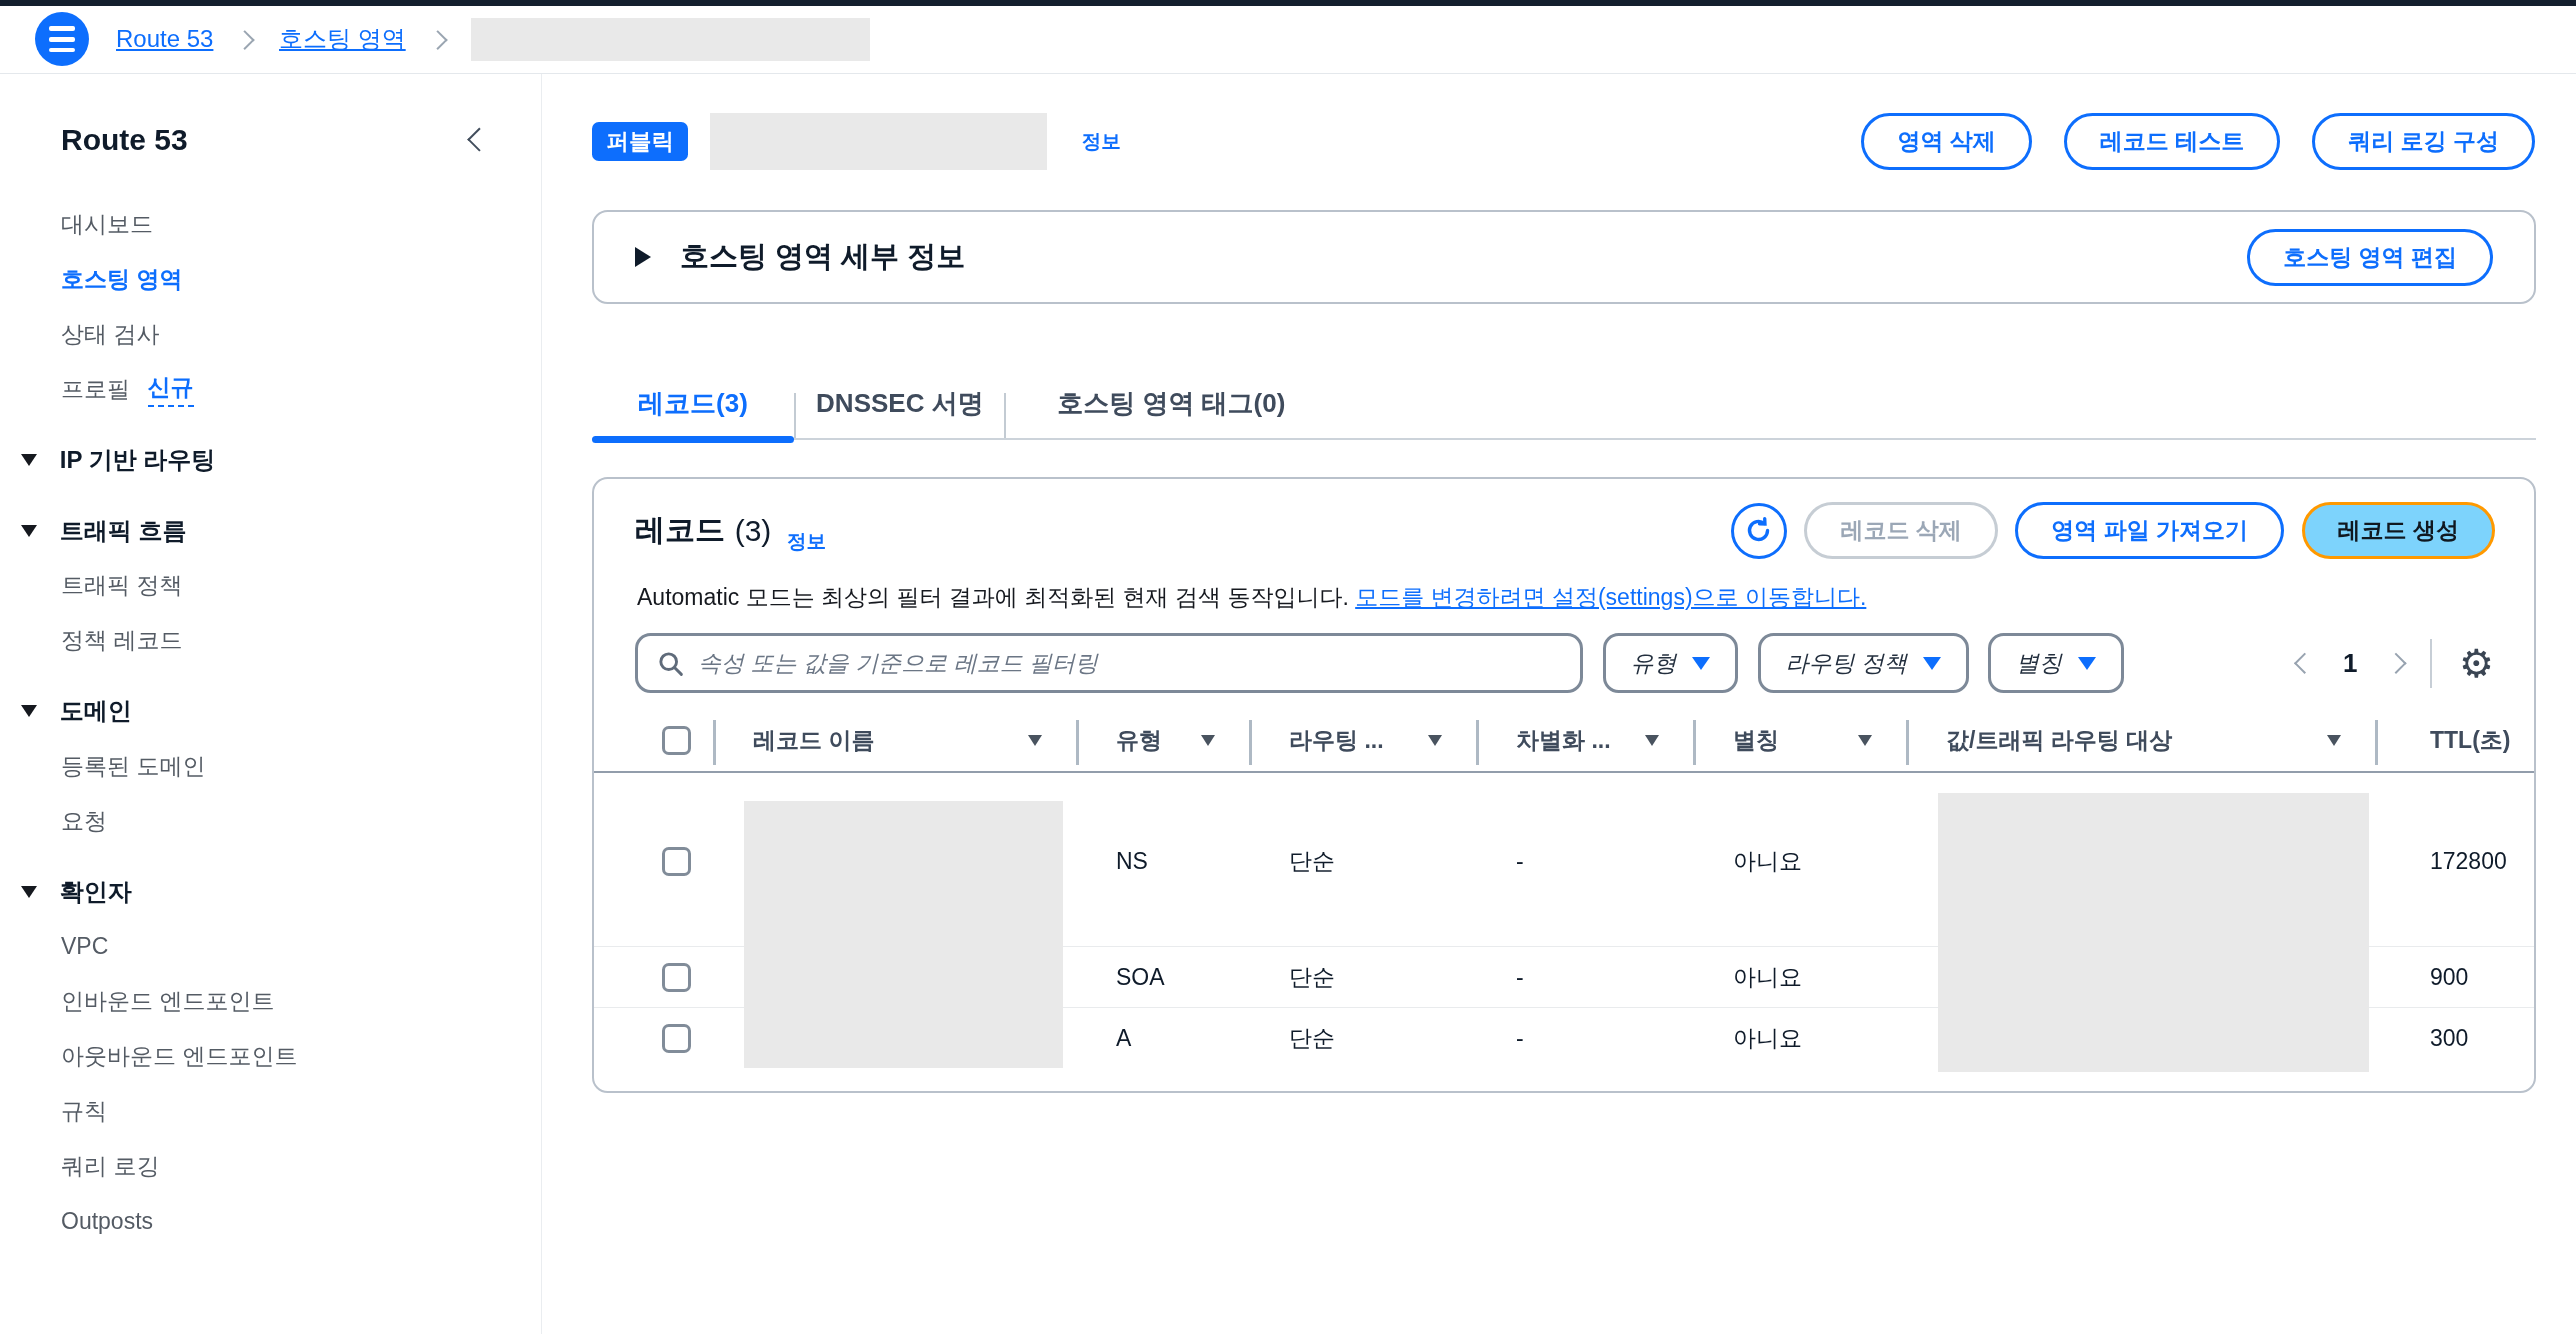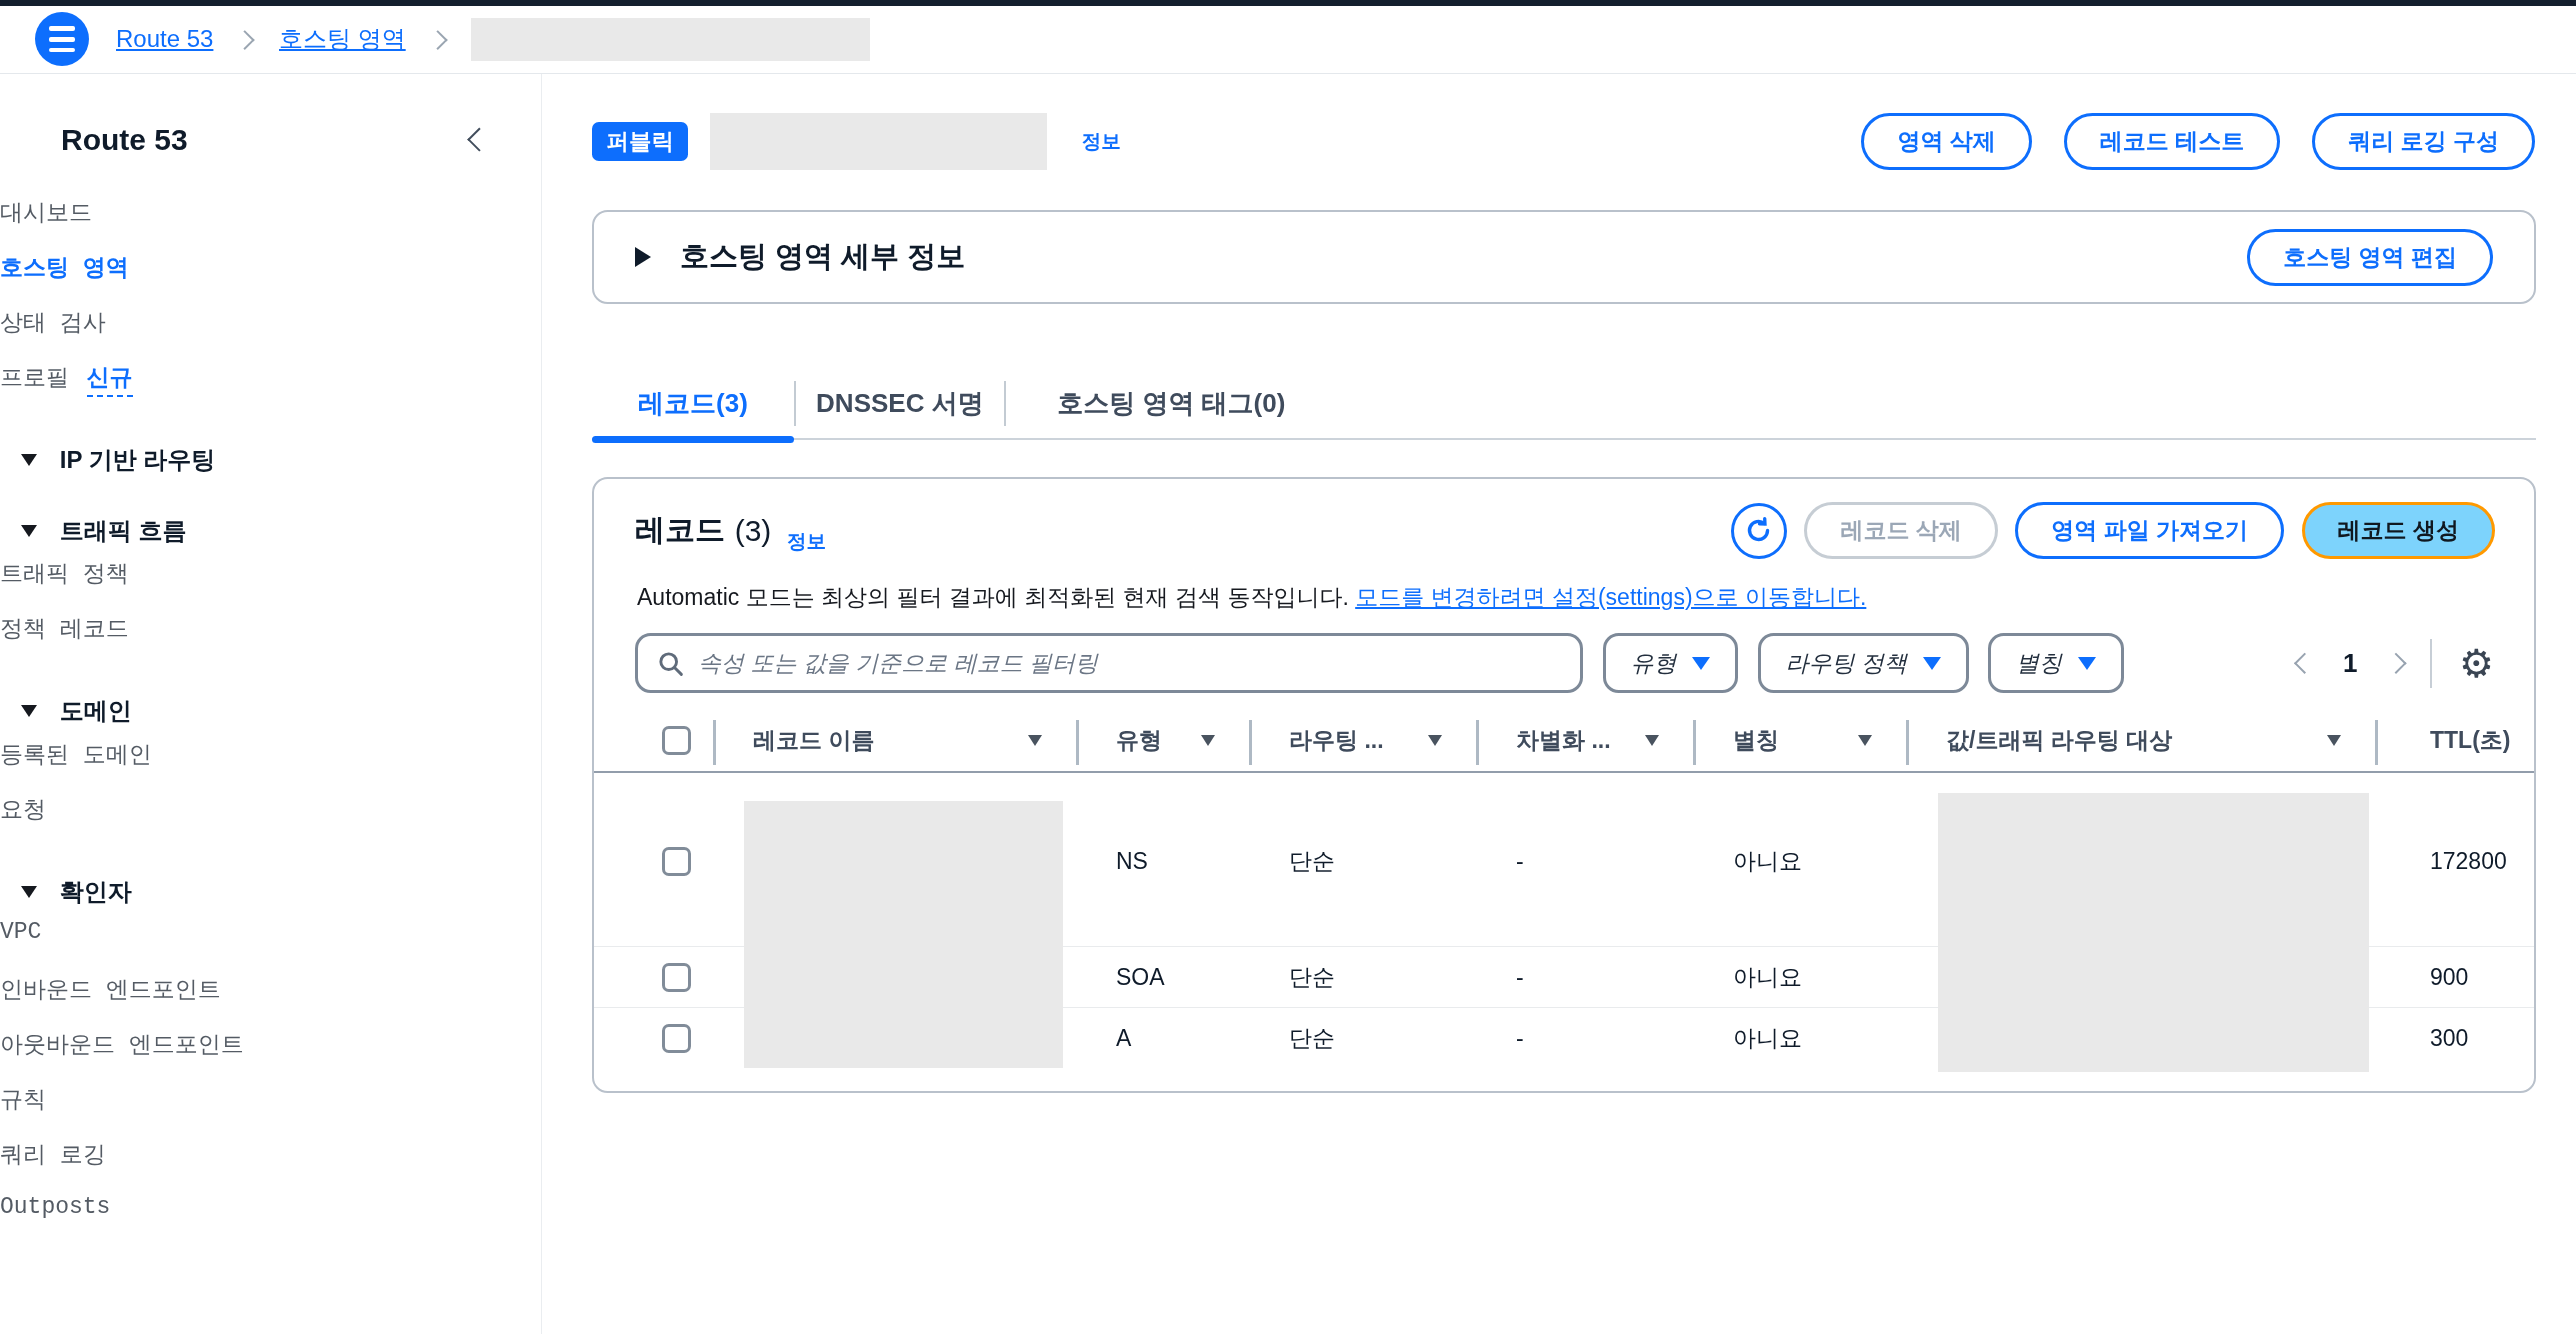--- a/index.html
+++ b/index.html
@@ -20,22 +20,22 @@
   .crumb-redact { width:399px; height:43px; background:#e9e9e9; margin-left:27px; }
 
   
   .sidebar { position:absolute; left:0; top:74px; width:542px; height:1261px; background:#fff;
              border-right:1.9px solid #eaedf0; padding-top:43px; }
   .side-head { display:flex; align-items:center; justify-content:space-between; padding:0 54px 0 61px; height:45px; }
   .side-title { font-size:30px; font-weight:bold; color:#0f1b2a; }
   .collapse { width:16.5px; height:16.5px; border-left:2.9px solid #414d5c; border-bottom:2.9px solid #414d5c;
               transform:rotate(45deg); cursor:pointer; }
   .side-list { margin-top:35px; }
-  .side-item { height:55px; display:flex; align-items:flex-start; font-size:23px;
-               color:#545b64; cursor:pointer;font-family:Liberation Mono, monospace; }
+  .side-item { height:55px; display:flex; align-items:center; padding-left:61px; font-size:23px;
+               color:#545b64; cursor:pointer; }
   .side-item.active { color:#0d6efd; font-weight:bold; }
   .side-section { height:55px; margin-top:15.6px; display:flex; align-items:center; padding-left:21.4px;
                   font-size:24px; font-weight:bold; color:#0f1b2a; cursor:pointer; }
   .tri-down { width:0; height:0; border-left:8.8px solid transparent; border-right:8.8px solid transparent;
               border-top:12.6px solid #16191f; margin-right:22.4px; }
   .new-badge { color:#0d6efd; font-size:23px; margin-left:17.5px; border-bottom:2.9px dashed #0d6efd;
                padding-bottom:1.9px; font-weight:bold; }
 
   
   .main { position:absolute; left:544px; top:74px; width:2032px; height:1261px; }
@@ -52,21 +52,21 @@
          font-weight:bold; cursor:pointer; white-space:nowrap; }
   .btn.disabled { border-color:#c6cdd4; color:#9ba7b6; cursor:default; }
   .btn.primary { background:#7dd3fc; border-color:#ff9900; color:#101820; }
 
   .details-card { position:absolute; left:48px; top:136px; width:1944px; height:94px; background:#fff;
                   border:2.9px solid #b9c1cb; border-radius:15.6px; display:flex; align-items:center; padding:0 41px; }
   .tri-right { width:0; height:0; border-top:10.7px solid transparent; border-bottom:10.7px solid transparent;
                border-left:16.5px solid #0f1b2a; }
   .details-title { font-size:29px; font-weight:bold; margin-left:29px; }
 
-  .tabs { position:absolute; left:48px; top:294px; width:1944px; height:72px; display:flex; align-items:center;
+  .tabs { position:absolute; left:48px; top:294px; width:1944px; height:72px; display:flex; align-items:flex-end;
           border-bottom:2.9px solid #ccd3da; }
   .tab { display:flex; align-items:center; justify-content:center; height:100%; font-size:26px;
          font-weight:bold; color:#3f4b5c; cursor:pointer; }
   .tab.t1 { width:202px; } .tab.t2 { width:208px; } .tab.t3 { width:331px; }
   .tab.active { color:#0d6efd; }
   .tab-divider { width:1.9px; height:45px; background:#c3cbd3; }
   .tab-underline { position:absolute; left:0; bottom:-4.9px; width:202px; height:6.8px; border-radius:3.9px; background:#0d6efd; }
 
   
   .records-card { position:absolute; left:48px; top:403px; width:1944px; height:616px; background:#fff;

